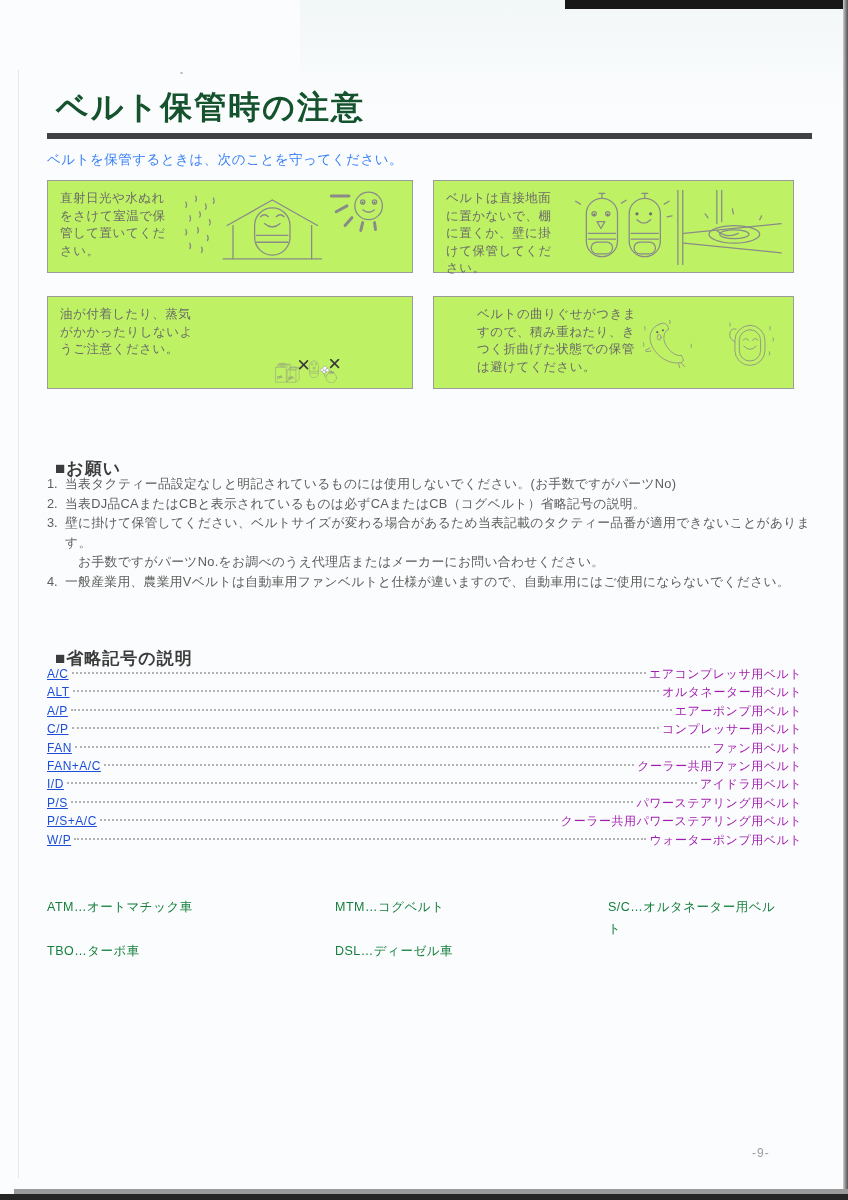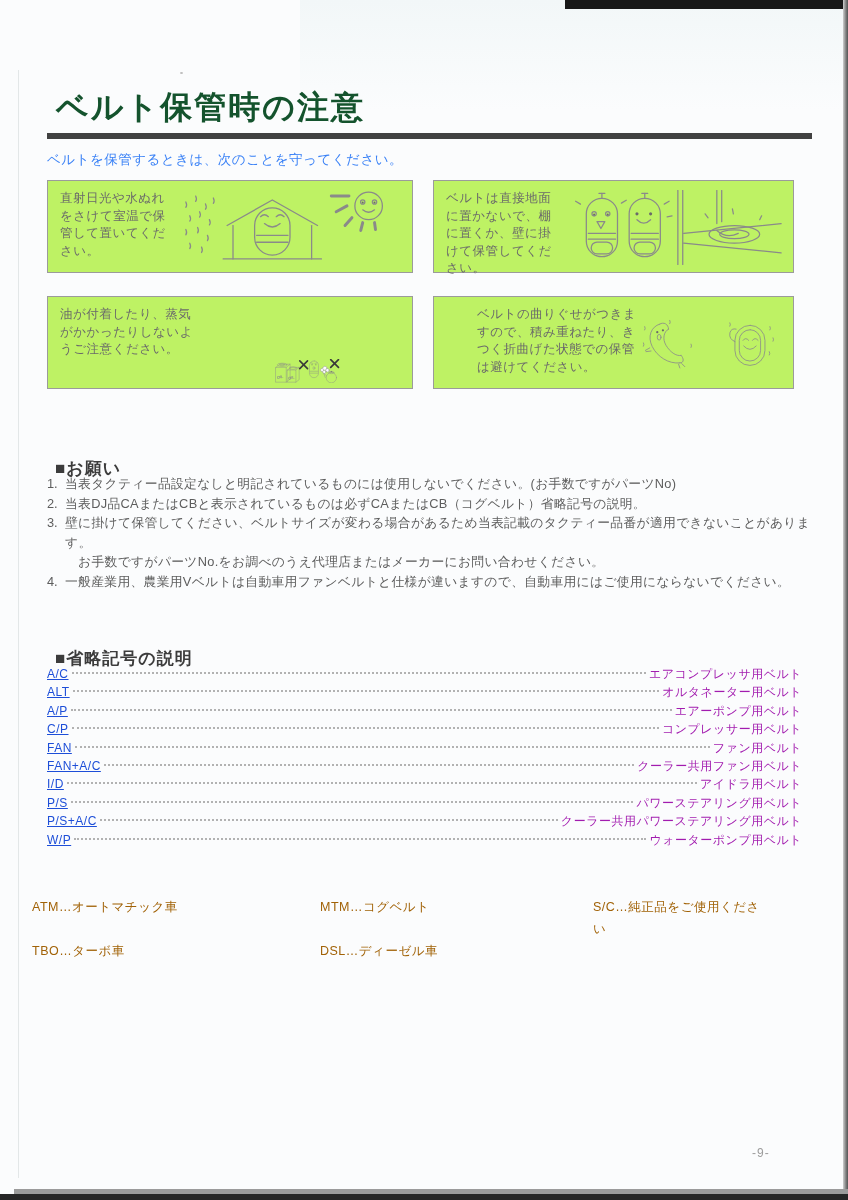--- a/index.html
+++ b/index.html
@@ -54,22 +54,22 @@
   .onegai-item { display:flex; font-size:12.8px; line-height:19.5px; color:#5d5d5d; }
   .onegai-num  { width:18px; flex:none; }
   .onegai-txt  { white-space:pre-line; letter-spacing:0.3px; }
 
   .abbr-list { position:absolute; left:47px; top:666px; width:755px; }
   .abbr-row  { display:flex; align-items:baseline; height:18.4px; font-size:12px; }
   .abbr-code { color:#1d4ed8; letter-spacing:0.5px; flex:none;text-decoration:underline; }
   .abbr-leader { flex:1; border-bottom:2px dotted #b2b2b2; margin:0 3px; transform:translateY(-4px); }
   .abbr-desc { color:#a21caf; letter-spacing:0.5px; flex:none; }
 
-  .veh-grid { position:absolute; left:32px; top:896px; width:740px; display:grid;
-    grid-template-columns:288px 273px 1fr; font-size:12.5px; line-height:22px; color:#a16207; letter-spacing:0.5px; }
+  .veh-grid { position:absolute; left:47px; top:896px; width:740px; display:grid;
+    grid-template-columns:288px 273px 1fr; font-size:12.5px; line-height:22px; color:#15803d; letter-spacing:0.5px; }
 
   .page-number { position:absolute; left:752px; top:1146px; font-size:12px; color:#9c9c9c; letter-spacing:1px; }
 </style>
 </head>
 <body>
 
 <div class="page">
   <div class="tint-top"></div>
 
   <div class="scan-top-bar"></div>
@@ -320,20 +320,20 @@
     <div class="abbr-row">
       <span class="abbr-code">W/P</span>
       <span class="abbr-leader"></span>
       <span class="abbr-desc">ウォーターポンプ用ベルト</span>
     </div>
   </div>
 
   <div class="veh-grid">
     <span>ATM…オートマチック車</span>
     <span>MTM…コグベルト</span>
-    <span>S/C…純正品をご使用ください</span>
+    <span>S/C…オルタネーター用ベルト</span>
     <span>TBO…ターボ車</span>
     <span>DSL…ディーゼル車</span>
     <span></span>
   </div>
 
   <div class="page-number">-9-</div>
 </div>
 
 </body></html>

